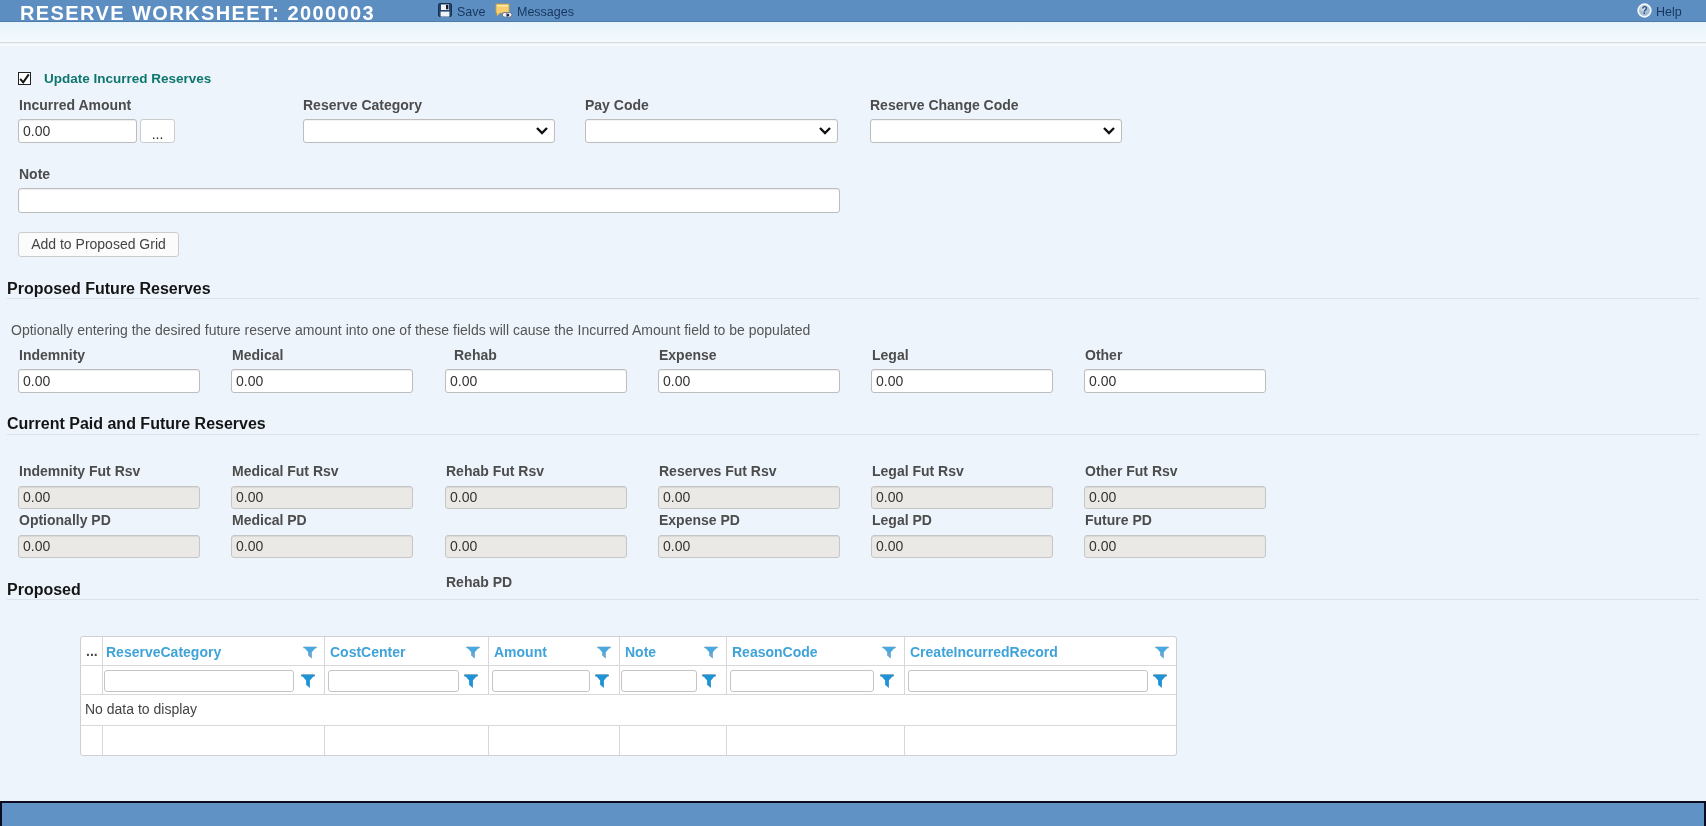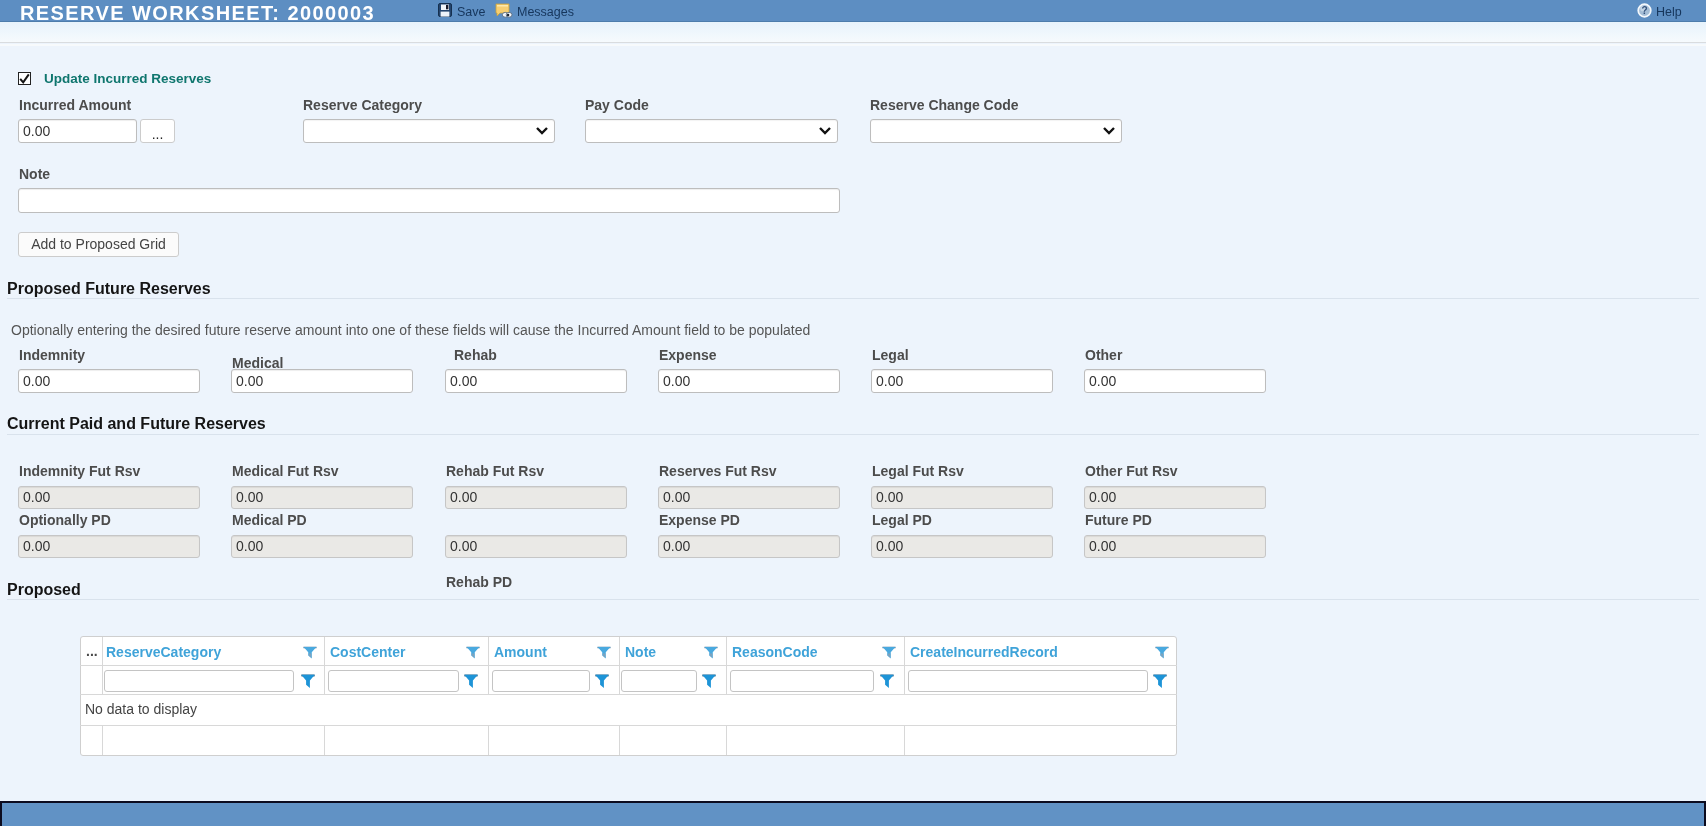--- a/index.html
+++ b/index.html
@@ -84,21 +84,21 @@
 <div class="lbl" style="left:19px;top:166px;">Note</div>
 <div class="inp" style="left:18px;top:188px;width:822px;height:25px;"></div>
 
 <div class="abs" style="left:18px;top:232px;width:161px;height:25px;background:#fbfbfb;border:1px solid #ccc;border-radius:3px;font-size:14px;color:#444;text-align:center;line-height:23px;">Add to Proposed Grid</div>
 
 <div class="hd" style="left:7px;top:280px;">Proposed Future Reserves</div>
 <div class="hr" style="top:298px;"></div>
 <div class="abs" style="left:11px;top:322px;font-size:14px;color:#555;">Optionally entering the desired future reserve amount into one of these fields will cause the Incurred Amount field to be populated</div>
 
 <div class="lbl" style="left:19px;top:347px;">Indemnity</div>
-<div class="lbl" style="left:232px;top:347px;margin-top:8px;">Medical</div>
+<div class="lbl" style="left:232px;top:347px;">Medical</div>
 <div class="lbl" style="left:446px;top:347px;margin-left:8px;">Rehab</div>
 <div class="lbl" style="left:659px;top:347px;">Expense</div>
 <div class="lbl" style="left:872px;top:347px;">Legal</div>
 <div class="lbl" style="left:1085px;top:347px;">Other</div>
 
 <div class="inp" style="left:18px;top:369px;width:182px;height:24px;line-height:22px;">
     <span>0.00</span>
   </div>
 <div class="inp" style="left:231px;top:369px;width:182px;height:24px;line-height:22px;">
     <span>0.00</span>

